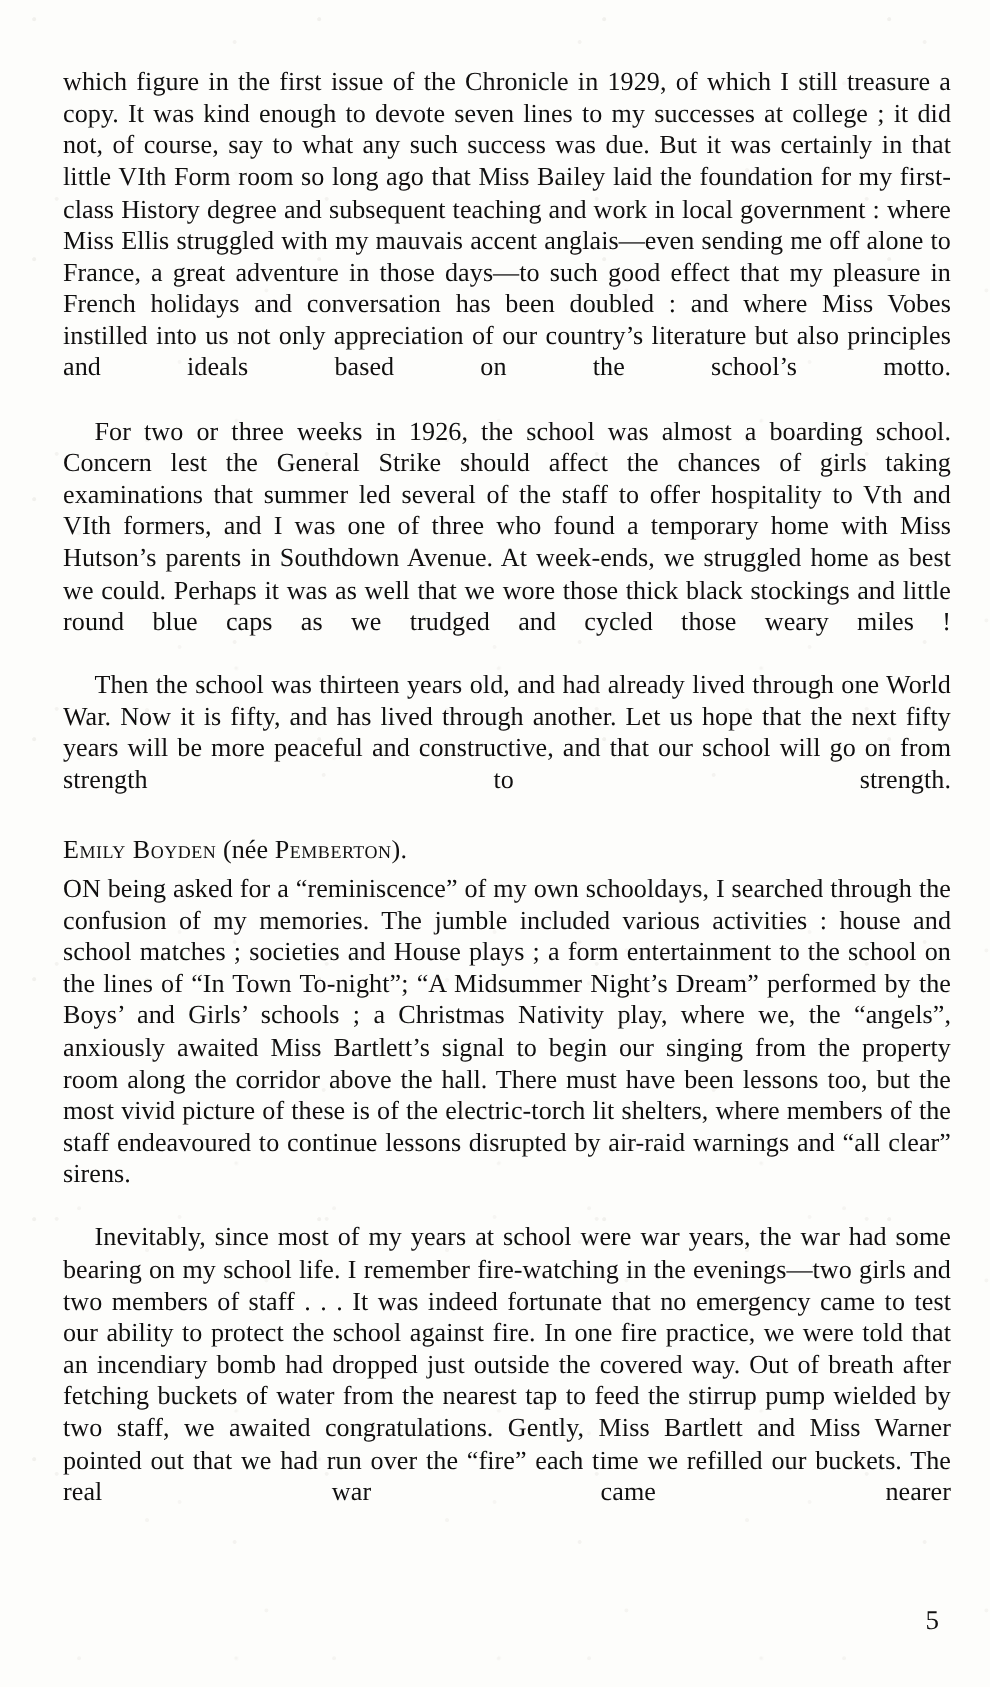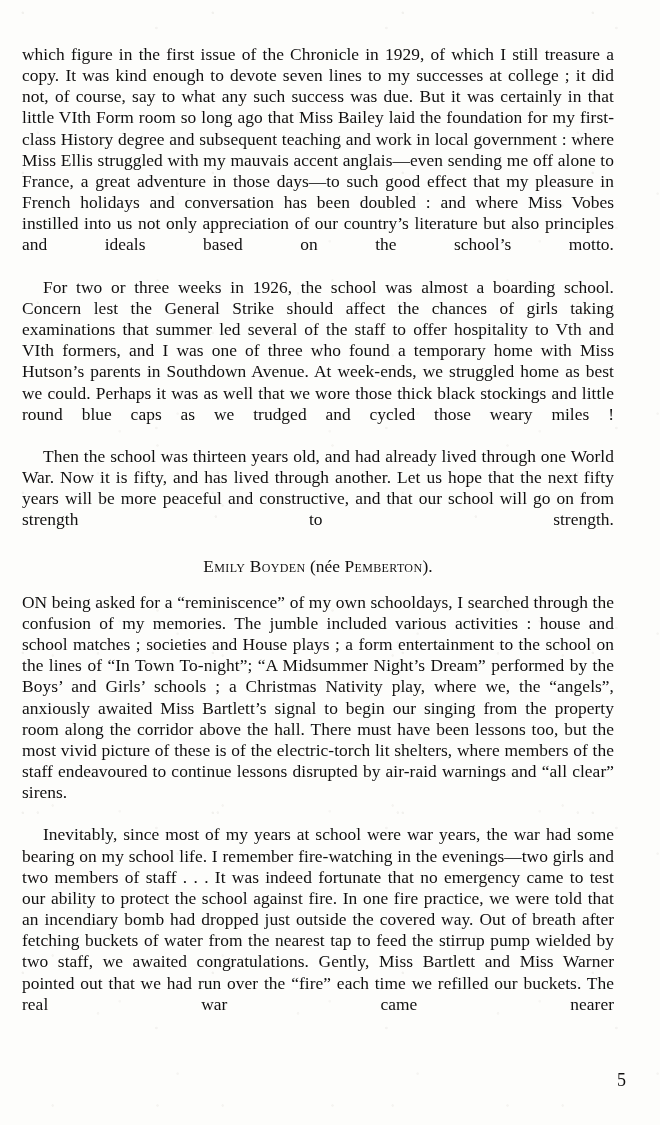--- a/index.html
+++ b/index.html
@@ -36,21 +36,21 @@
       radial-gradient(circle at 57% 27%, rgba(170,160,150,.09) 0 1px, transparent 1.6px),
       radial-gradient(circle at 90% 70%, rgba(170,160,150,.10) 0 1px, transparent 1.6px);
     background-size: 190px 160px, 230px 200px, 170px 150px, 260px 210px,
                      200px 180px, 180px 170px, 240px 220px, 210px 190px, 175px 165px;
     opacity: .85;
     mix-blend-mode: multiply;
   }
 
   .textblock {
     position: absolute;
-    left: 22px;
+    left: 42px;
     top: 44px;
     width: 592px;
   }
 
   p.body {
     margin: 0;
     text-align: justify;
     text-justify: inter-word;
     font-size: 17.4px;
     line-height: 21.15px;
@@ -64,22 +64,22 @@
   p.indent { text-indent: 21px; }
 
   
   p.body::after {
     content: "";
     display: inline-block;
     width: 100%;
   }
 
   .signature {
-    margin: 3px 0 14px 0;
-    text-align: center;
+    margin: 3px 0 4px 0;
+    text-align: left;
     font-size: 17.4px;
     line-height: 23px;
     font-variant: small-caps;
     letter-spacing: .35px;
   }
   .signature .lower {
     font-variant: none;
     letter-spacing: .05px;
   }
 

